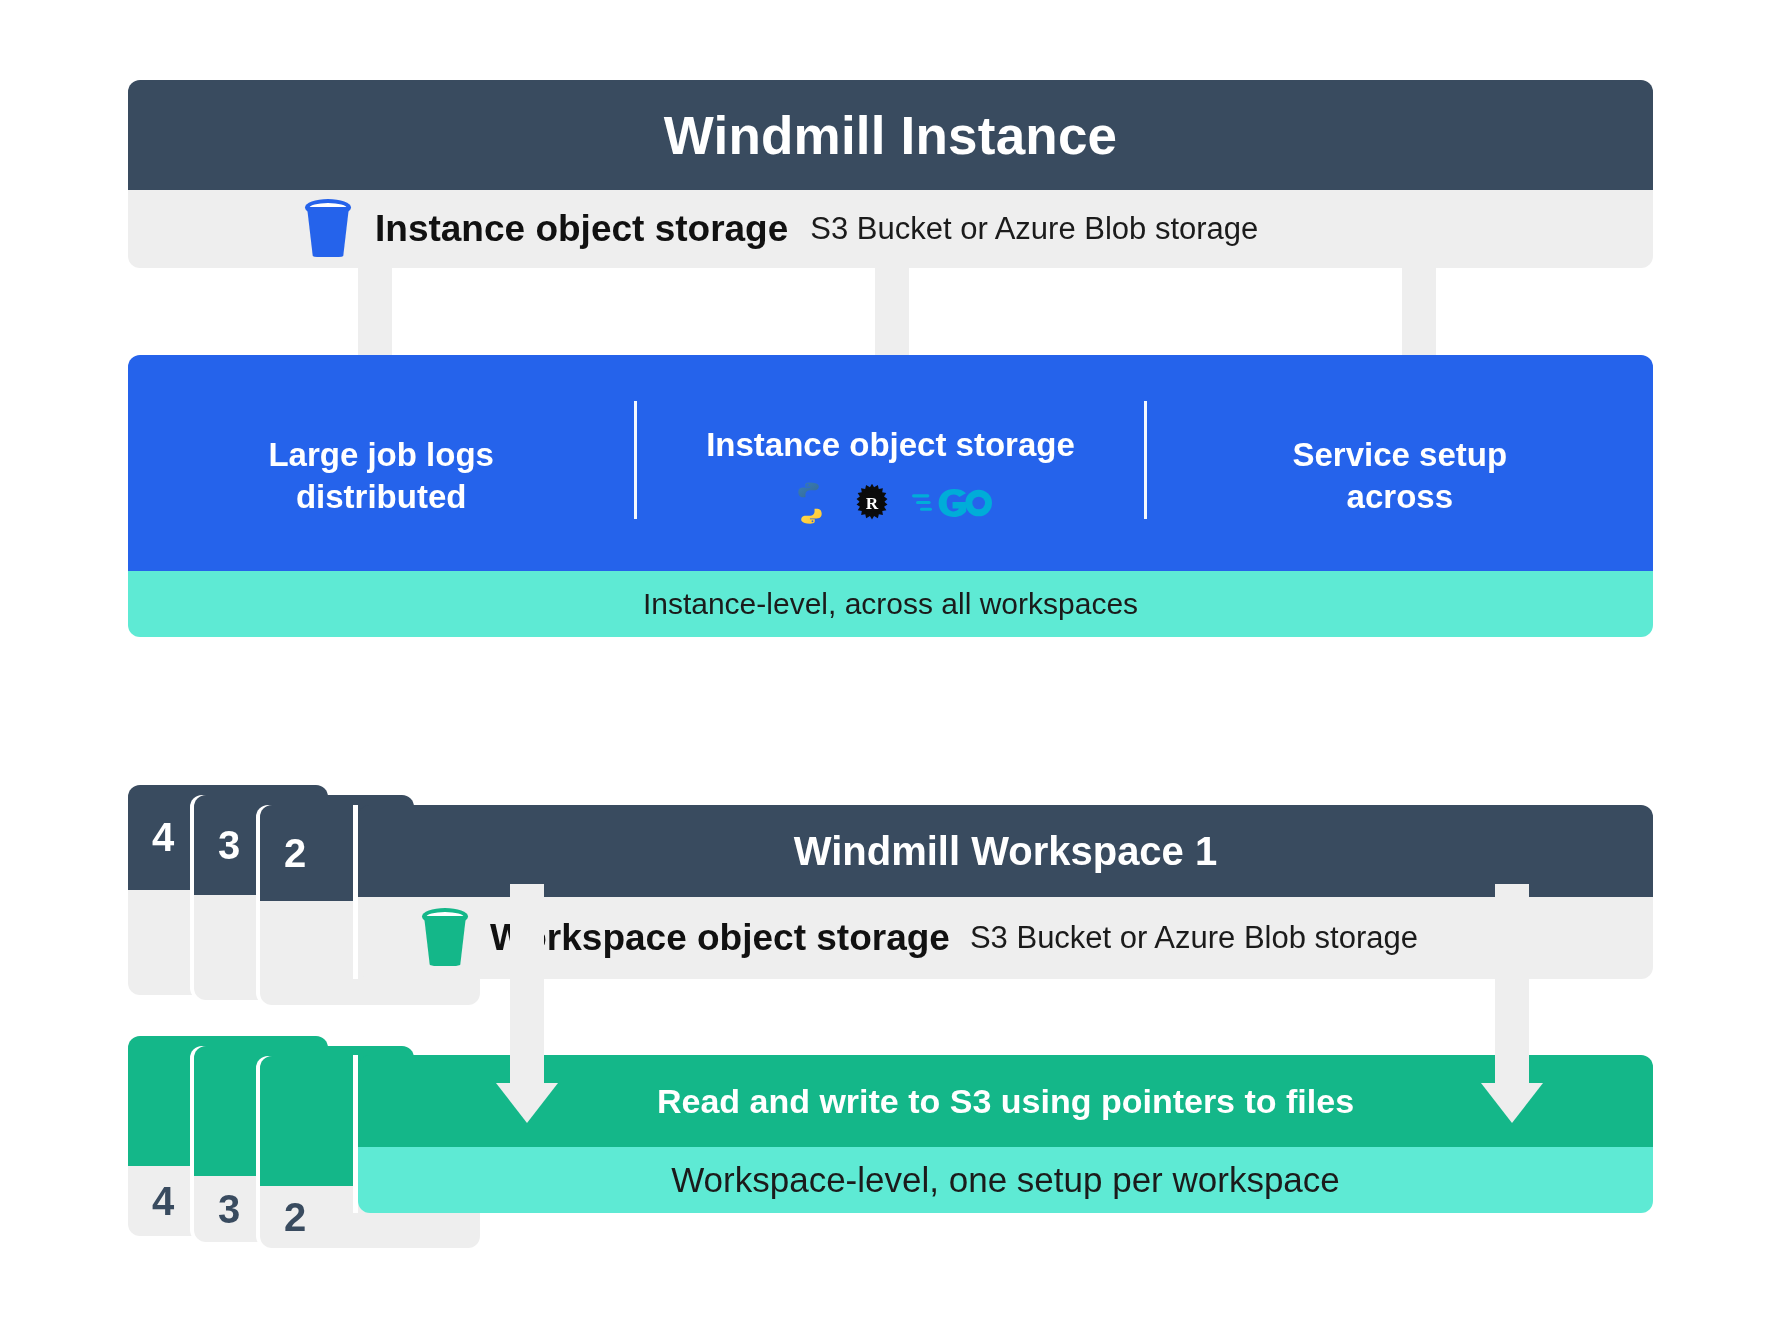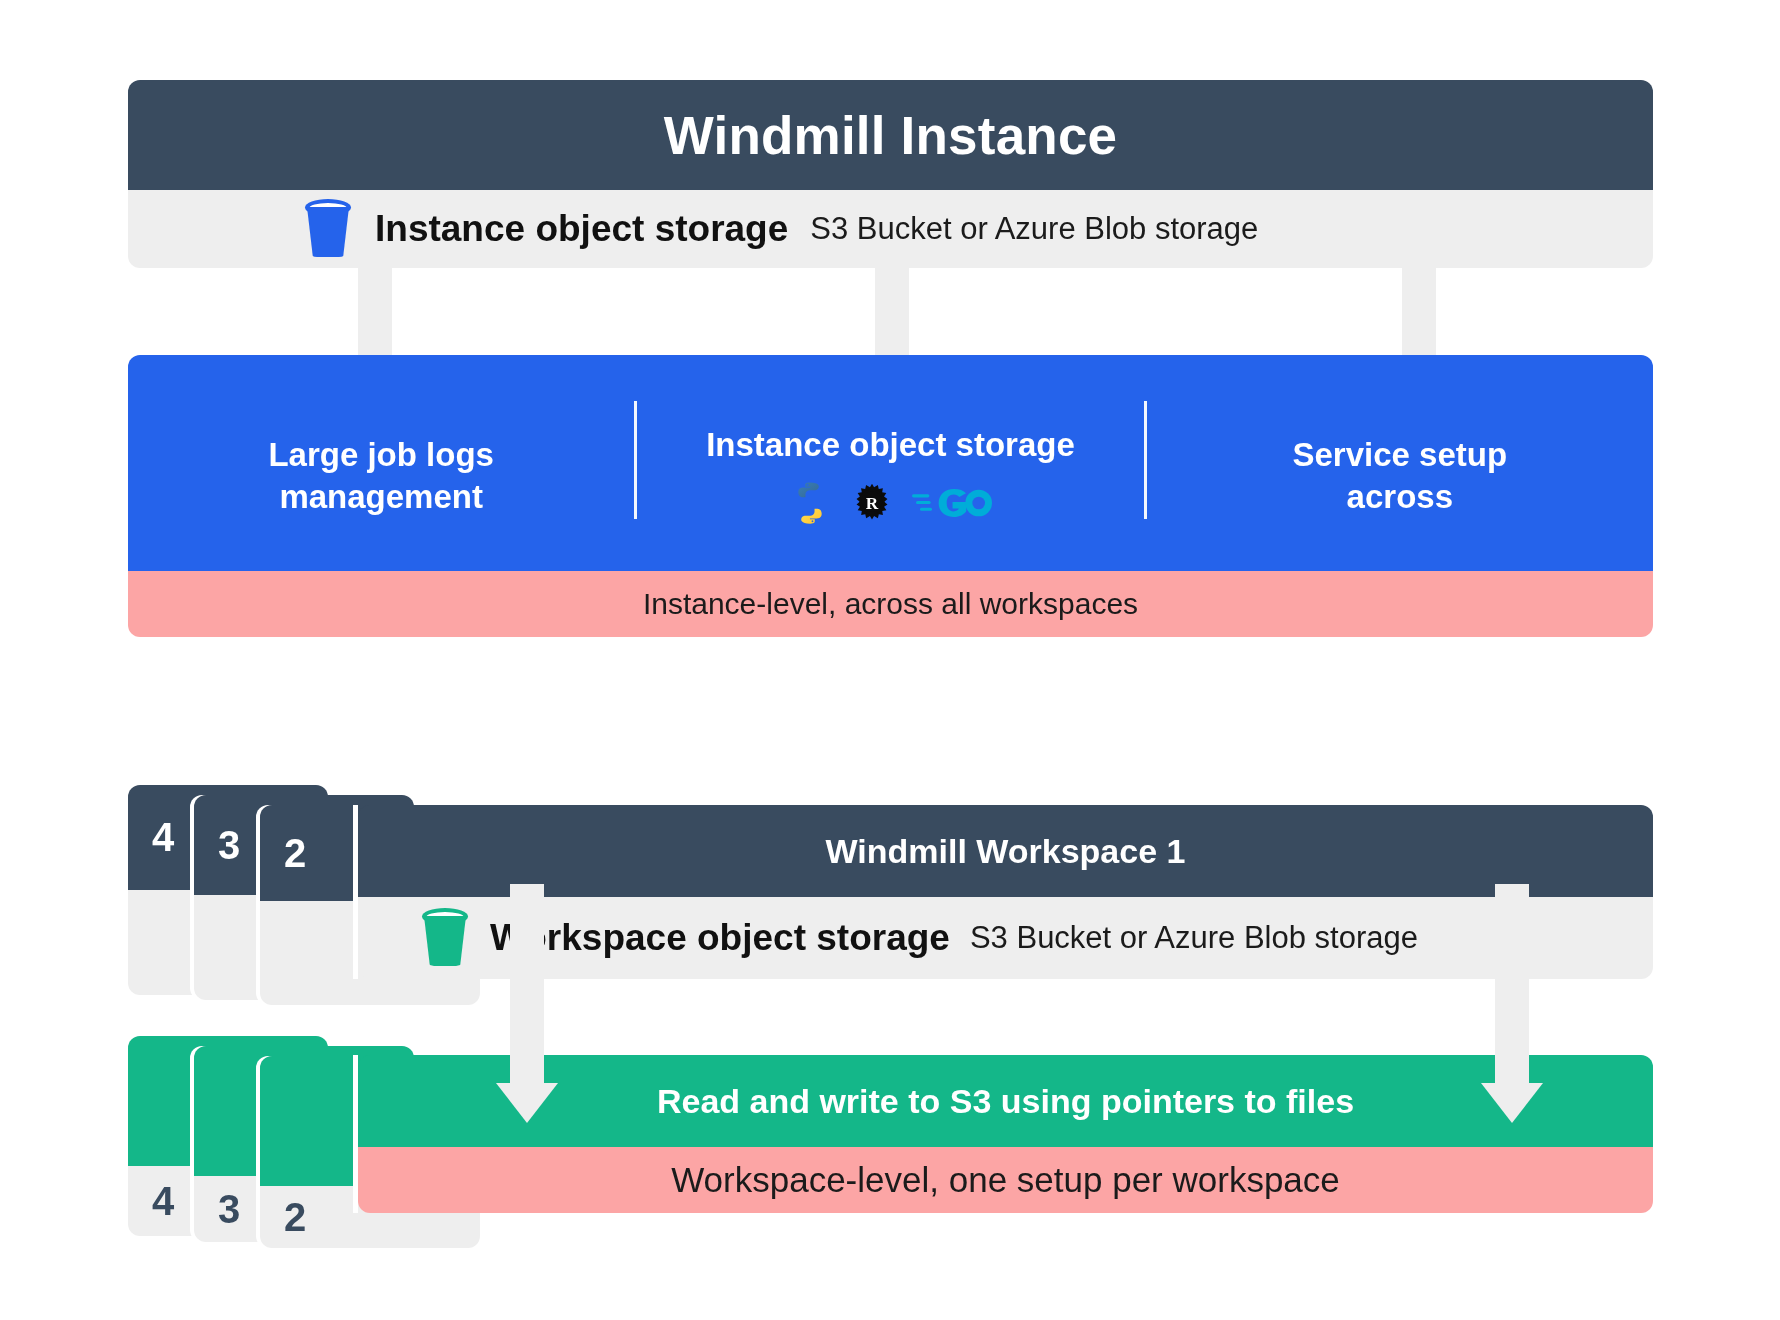--- a/index.html
+++ b/index.html
@@ -13,21 +13,21 @@
 
   
   .hdr-dark {
     background: #394b5f;
     color: #ffffff;
     font-weight: bold;
     display: flex; align-items: center; justify-content: center;
     border-radius: 12px 12px 0 0;
   }
   .footer-grey {
-    background: #fca5a5;
+    background: #5eead4;
     color: #1b1b1b;
     display: flex; align-items: center; justify-content: center;
     border-radius: 0 0 12px 12px;
   }
   .sub-row {
     background: #eeeeee;
     border-radius: 0 0 12px 12px;
     display: flex; align-items: center;
   }
 
@@ -90,21 +90,21 @@
     position: absolute; border-radius: 12px; overflow: hidden;
     background: #eeeeee;
   }
   .stack-card .cap { width: 100%; }
   .stack-num {
     position: absolute; font-size: 40px; font-weight: bold;
     display: flex; align-items: center; justify-content: center;
   }
 
   #ws-front { position: absolute; left: 358px; top: 805px; width: 1295px; }
-  #ws-title { height: 92px; font-size: 34px; }
+  #ws-title { height: 92px; font-size: 40px; }
   #ws-storage-row { height: 82px; padding-left: 62px; gap: 20px; }
   #ws-storage-row .label { font-size: 37px; font-weight: bold; color: #111; }
   #ws-storage-row .sub { font-size: 31px; color: #1b1b1b; }
 
   #green-front { position: absolute; left: 358px; top: 1055px; width: 1295px; }
   #green-band {
     background: #14b789; border-radius: 12px 12px 0 0;
     height: 92px; display: flex; align-items: center; justify-content: center;
     color: #ffffff; font-size: 34px; font-weight: bold;
   }
@@ -139,21 +139,21 @@
 
   <div class="arrow-down" style="left:1402px; top:258px; height:118px;"></div>
   <div class="arrow-head" style="left:1388px; top:370px;"></div>
 
   <div id="blue-card">
     <div id="blue-band">
 
       <div class="blue-col">
         <div class="t">
           <span>Large job logs</span><br>
-          <span>management</span>
+          <span>distributed</span>
         </div>
       </div>
 
       <div class="blue-div"></div>
 
       <div class="blue-col">
         <div class="t">
           <span>Instance object storage</span><br>
         </div>
         <div class="lang-row">

